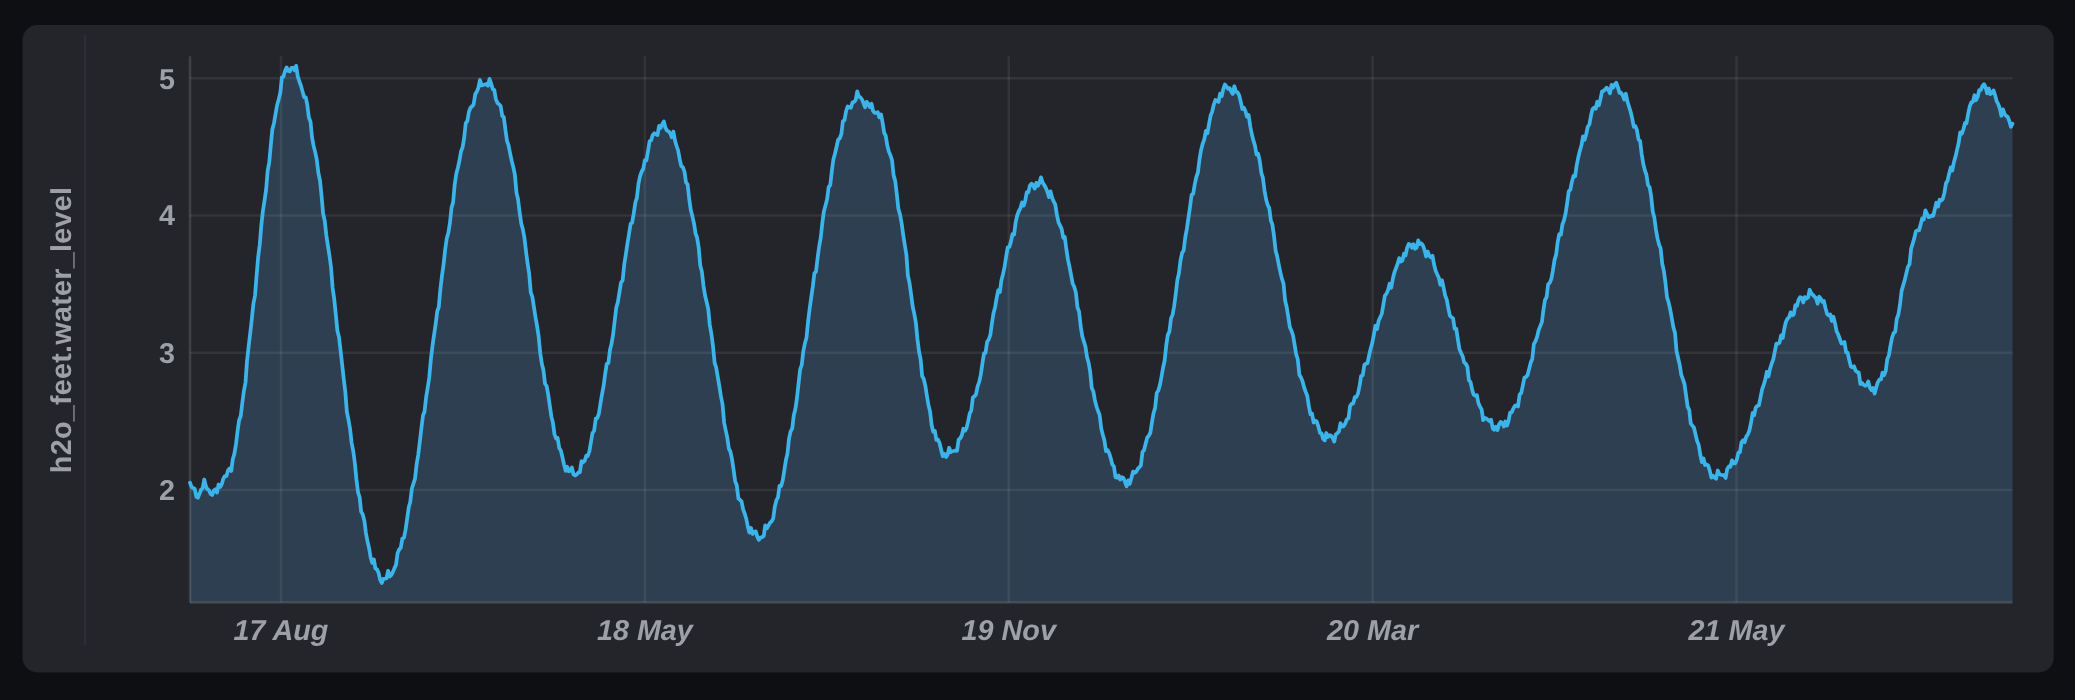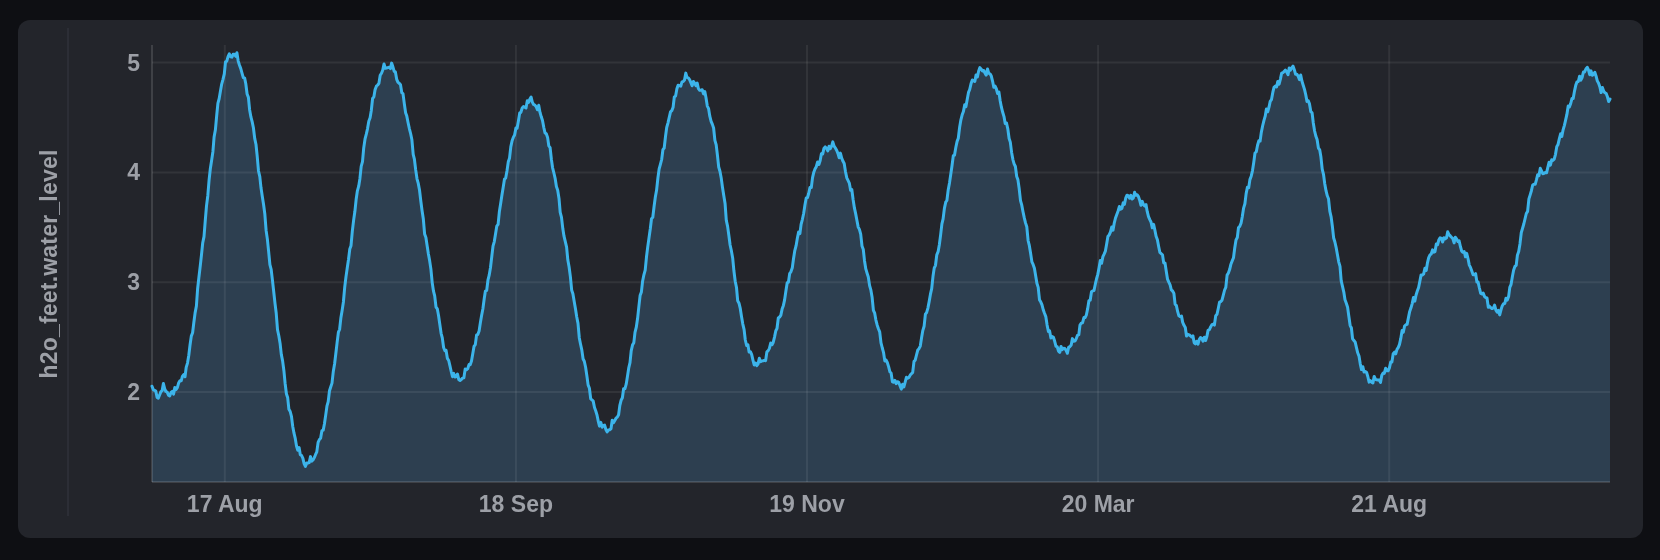--- a/index.html
+++ b/index.html
@@ -12,21 +12,21 @@
   .panel{position:absolute;left:18px;top:20px;width:1625px;height:518px;
     background:var(--panel-bg);border-radius:12px;}
   .y-axis-title{position:absolute;left:31px;top:244px;transform:translate(-50%,-50%) rotate(-90deg);
     white-space:nowrap;font-size:23px;font-weight:700;color:var(--tick-text);letter-spacing:.2px;}
   .axis-divider{position:absolute;left:49px;top:8px;width:2px;height:488px;background:var(--divider);}
   .plot{position:absolute;left:134px;top:25px;width:1458px;height:437px;}
   .plot svg{position:absolute;left:0;top:0;overflow:visible;display:block;}
   .ytick{position:absolute;width:62px;text-align:right;font-size:23px;font-weight:600;
     color:var(--tick-text);line-height:28px;height:28px;}
   .xtick{position:absolute;width:140px;text-align:center;font-size:23px;font-weight:600;
-    color:var(--tick-text);line-height:28px;height:28px;}
+    color:var(--tick-text);line-height:28px;height:28px;font-style:italic;}
 </style>
 </head>
 <body>
 
 <div class="page">
   <div class="panel">
     <div class="y-axis-title">h2o_feet.water_level</div>
     <div class="axis-divider"></div>
     <div class="plot" id="plot">
       <svg id="chart-svg" width="1458" height="437" viewBox="0 0 1458 437">
@@ -46,19 +46,19 @@
         </svg>
     </div>
     <div id="yticks">
         <div class="ytick" style="left: 60px; top: 28.5678px;">5</div>
         <div class="ytick" style="left: 60px; top: 138.367px;">4</div>
         <div class="ytick" style="left: 60px; top: 248.166px;">3</div>
         <div class="ytick" style="left: 60px; top: 357.965px;">2</div>
       </div>
     <div id="xticks">
         <div class="xtick" style="left: 136.779px; top: 470px;">17 Aug</div>
-        <div class="xtick" style="left: 427.894px; top: 470px;">18 Sep</div>
+        <div class="xtick" style="left: 427.894px; top: 470px;">18 May</div>
         <div class="xtick" style="left: 719.008px; top: 470px;">19 Nov</div>
         <div class="xtick" style="left: 1010.12px; top: 470px;">20 Mar</div>
-        <div class="xtick" style="left: 1301.24px; top: 470px;">21 Aug</div>
+        <div class="xtick" style="left: 1301.24px; top: 470px;">21 May</div>
       </div>
   </div>
 </div>
 
 </body></html>

